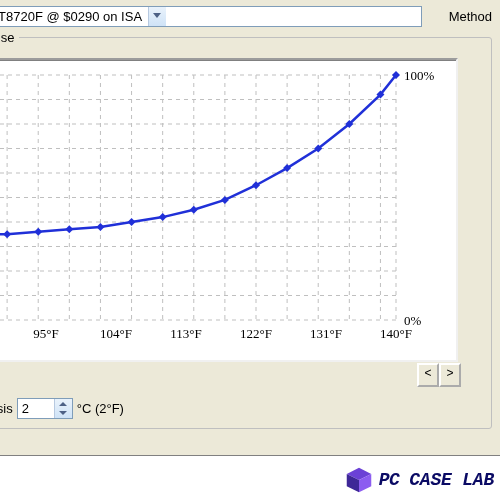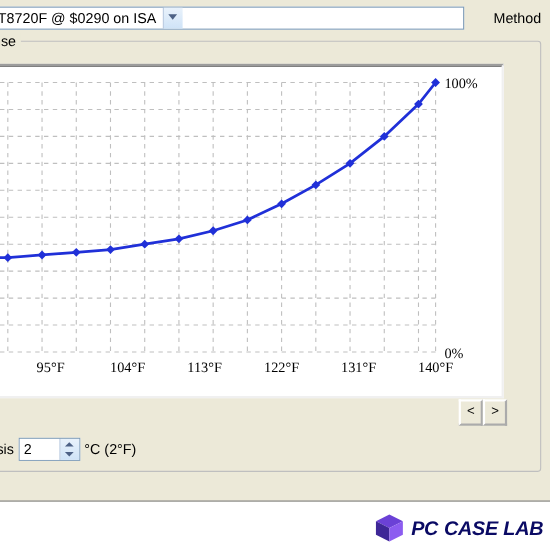--- a/index.html
+++ b/index.html
@@ -154,21 +154,21 @@
     border-top: 4px solid #4d6185;
   }
   
   .watermark {
     position: absolute;
     right: 6px;
     bottom: 6px;
     display: flex;
     align-items: center;
     gap: 6px;
-    font-family: Liberation Sans, sans-serif;
+    font-family: Liberation Mono, monospace;
     font-weight: 900;
     font-style: italic;
   }
   .wm-cube { width: 28px; height: 28px; }
   .wm-pc { font-size: 18px; color: #0a0a64; letter-spacing: -0.5px; }
   .wm-case { font-size: 18px; color: #0a0a64; font-weight: 700; letter-spacing: -0.2px; margin-left: 2px; }
   .flex1 { flex: 1; }
 </style>
 </head>
 <body>

